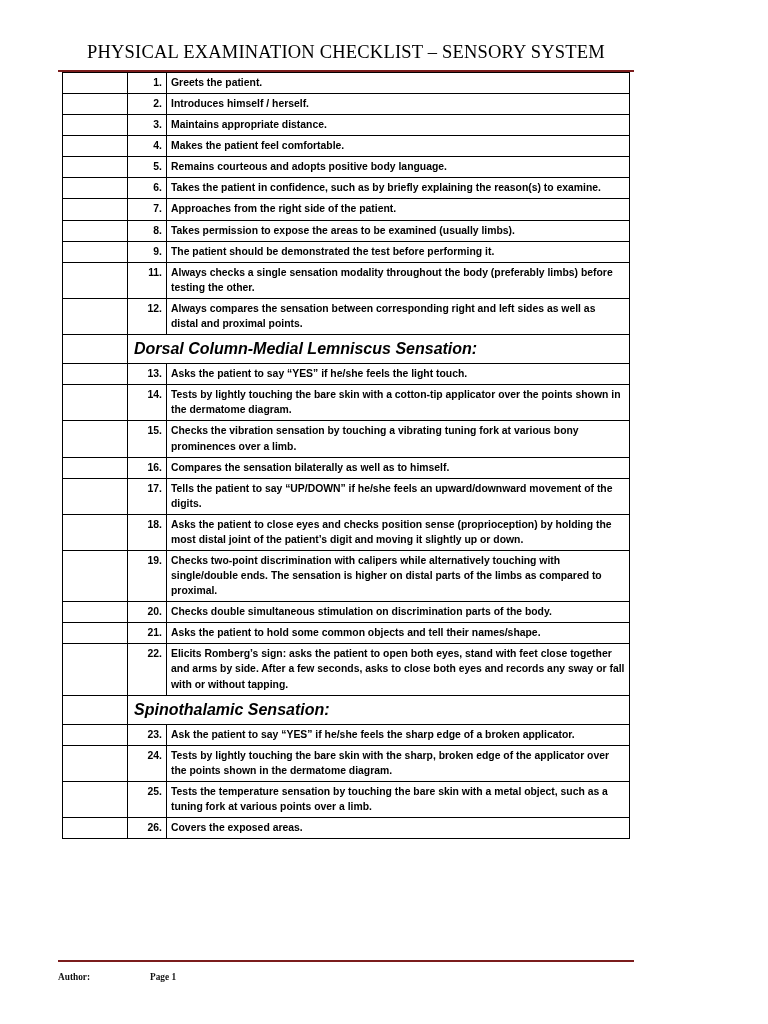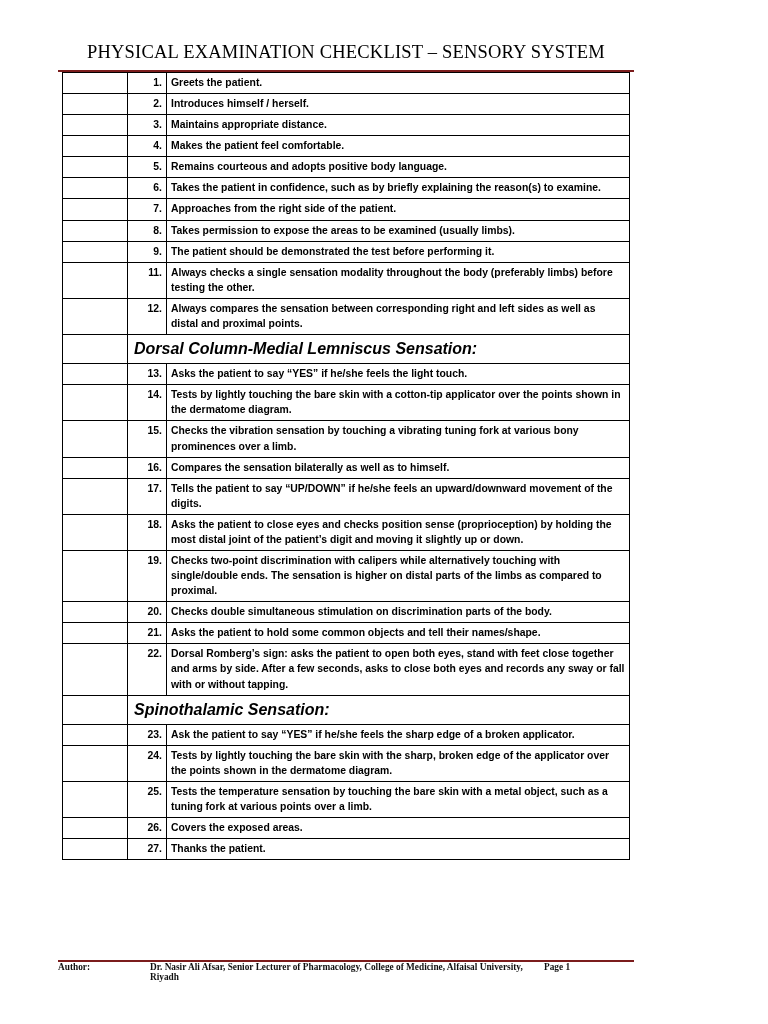--- a/index.html
+++ b/index.html
@@ -89,21 +89,21 @@
   .footer-rule {
     position: absolute;
     left: 58px;
     right: 58px;
     bottom: 62px;
     border-bottom: 2px solid #7b1c1c;
   }
   .footer {
     position: absolute;
     left: 58px;
-    right: 76px;
+    right: 54px;
     bottom: 42px;
     font-family: "Liberation Serif", serif;
     font-size: 9.3px;
     font-weight: bold;
     display: flex;
     align-items: baseline;
     color: #111;
   }
   .footer-author-label {
     width: 92px;
@@ -227,21 +227,21 @@
           <td class="item">Checks double simultaneous stimulation on discrimination parts of the body.</td>
         </tr>
         <tr>
           <td class="tickbox">&nbsp;</td>
           <td class="num">21.</td>
           <td class="item">Asks the patient to hold some common objects and tell their names/shape.</td>
         </tr>
         <tr>
           <td class="tickbox">&nbsp;</td>
           <td class="num">22.</td>
-          <td class="item">Dorsal Romberg’s sign: asks the patient to open both eyes, stand with feet close together and arms by side. After a few seconds, asks to close both eyes and records any sway or fall with or without tapping.</td>
+          <td class="item">Elicits Romberg’s sign: asks the patient to open both eyes, stand with feet close together and arms by side. After a few seconds, asks to close both eyes and records any sway or fall with or without tapping.</td>
         </tr>
         <tr class="section">
           <td class="tickbox section-cell">&nbsp;</td>
           <td colspan="2">Spinothalamic Sensation:</td>
         </tr>
         <tr>
           <td class="tickbox">&nbsp;</td>
           <td class="num">23.</td>
           <td class="item">Ask the patient to say “YES” if he/she feels the sharp edge of a broken applicator.</td>
         </tr>
@@ -253,28 +253,22 @@
         <tr>
           <td class="tickbox">&nbsp;</td>
           <td class="num">25.</td>
           <td class="item">Tests the temperature sensation by touching the bare skin with a metal object, such as a tuning fork at various points over a limb.</td>
         </tr>
         <tr>
           <td class="tickbox">&nbsp;</td>
           <td class="num">26.</td>
           <td class="item">Covers the exposed areas.</td>
         </tr>
-        <tr>
-          <td class="tickbox">&nbsp;</td>
-          <td class="num">27.</td>
-          <td class="item">Thanks the patient.</td>
-        </tr>
       </tbody>
   </table>
 
   <div class="footer-rule"></div>
   <div class="footer">
     <span class="footer-author-label">Author:</span>
-    <span class="footer-author-text">Dr. Nasir Ali Afsar, Senior Lecturer of Pharmacology, College of Medicine, Alfaisal University, Riyadh</span>
     <span class="footer-page">Page 1</span>
   </div>
 
 </div>
 
 </body></html>

